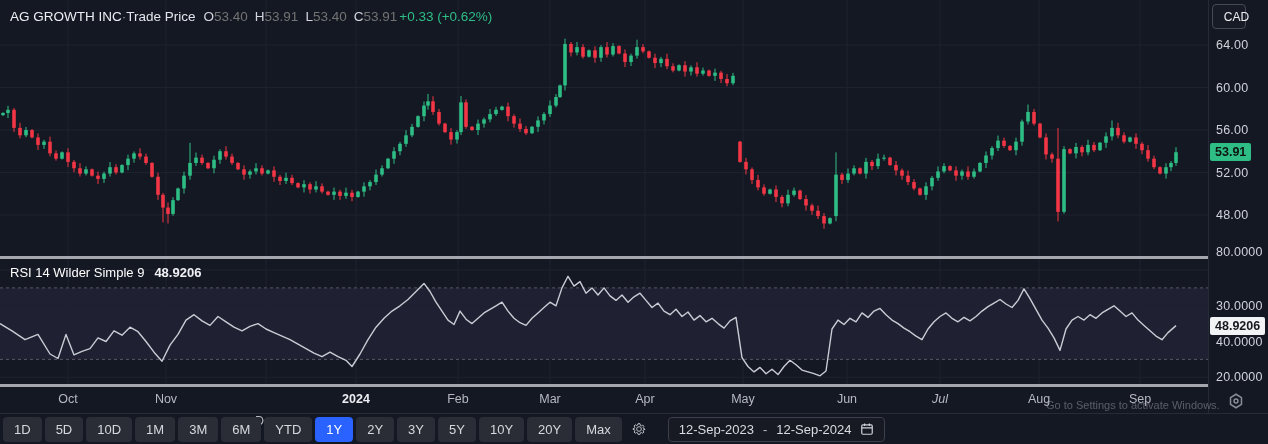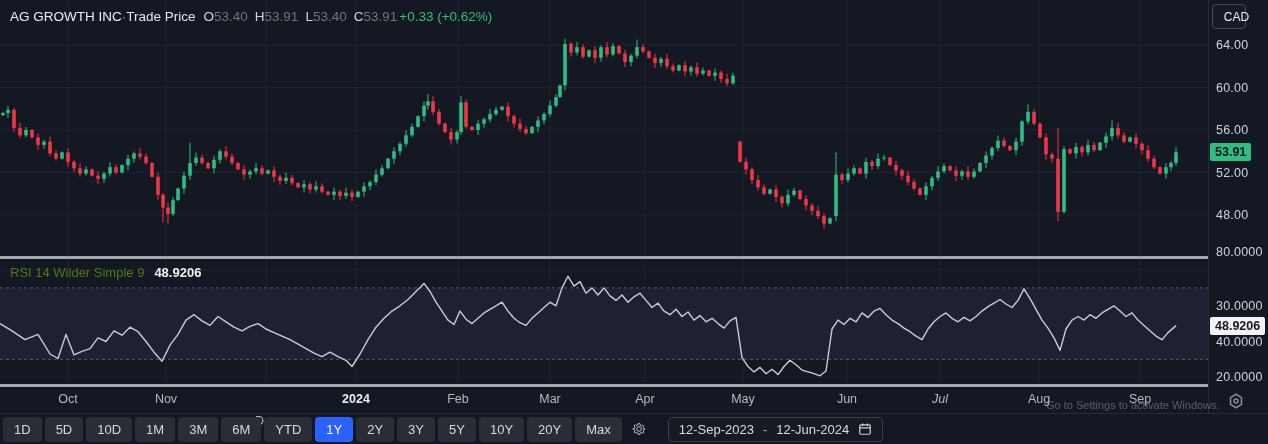--- a/index.html
+++ b/index.html
@@ -16,21 +16,21 @@
   .chart-header{position:absolute;left:10px;top:9px;z-index:6;font-size:13.5px;display:flex;
                 align-items:baseline;white-space:nowrap;}
   .sym{color:#eceef2;}
   .dot{color:#9a9ea8;}
   .stype{color:#e3e5ea;}
   .ohlc{display:flex;gap:7px;margin-left:8px;}
   .olabel{color:#d3d6dc;}
   .oval{color:#737373;}
   .chg{color:#2ebd85;margin-left:2px;}
   .rsi-header{position:absolute;left:10px;top:265px;z-index:6;font-size:13px;display:flex;gap:10px;}
-  .rsi-title{color:#4d7c0f;}
+  .rsi-title{color:#ffffff;}
   .rsi-val{color:#f0f1f4;font-weight:bold;}
   
   .right-axis{position:absolute;left:1209px;top:0;width:59px;height:413px;font-size:12.5px;}
   .axlabel{position:absolute;left:7px;transform:translateY(-50%);color:#cfd2d8;letter-spacing:.2px;}
   .badge{position:absolute;left:1px;transform:translateY(-50%);padding:2px 5px;border-radius:2px;
          font-size:12.5px;font-weight:bold;}
   .badge.green{background:#2ebd85;color:#0e1511;}
   .badge.white{background:#f2f3f5;color:#15181f;}
   .currency-btn{position:absolute;left:3px;top:4px;width:28px;height:25px;background:#171b26;
         border:1px solid #454a56;border-radius:4px;color:#eceef2;font-size:12px;display:flex;
@@ -596,21 +596,21 @@
         <button class="range-btn">Max</button>
       </span>
     <button class="gear-btn">
       <svg width="16" height="16" viewBox="0 0 24 24">
         <path d="M12 8.5a3.5 3.5 0 100 7 3.5 3.5 0 000-7zm9 3.5l-2.2-.6a7 7 0 00-.6-1.5l1.2-2-1.8-1.8-2 1.2a7 7 0 00-1.5-.6L13.5 4h-3l-.6 2.2a7 7 0 00-1.5.6l-2-1.2-1.8 1.8 1.2 2a7 7 0 00-.6 1.5L3 11.5v1l2.2.6c.1.5.3 1 .6 1.5l-1.2 2 1.8 1.8 2-1.2c.5.3 1 .5 1.5.6l.6 2.2h3l.6-2.2c.5-.1 1-.3 1.5-.6l2 1.2 1.8-1.8-1.2-2c.3-.5.5-1 .6-1.5l2.2-.6z" fill="none" stroke="#c6c9cf" stroke-width="1.4"></path>
       </svg>
     </button>
     <span class="date-box">
       <span>12-Sep-2023</span>
       <span class="date-sep">-</span>
-      <span>12-Jun-2024</span>
+      <span>12-Sep-2024</span>
       <svg width="14" height="14" viewBox="0 0 24 24">
         <rect x="3" y="5" width="18" height="16" rx="2" fill="none" stroke="#d1d4dc" stroke-width="2"></rect>
         <path d="M3 10h18M8 2.5V7M16 2.5V7" stroke="#d1d4dc" stroke-width="2" fill="none"></path>
       </svg>
     </span>
   </div>
 
 </div>
 
 </body></html>

